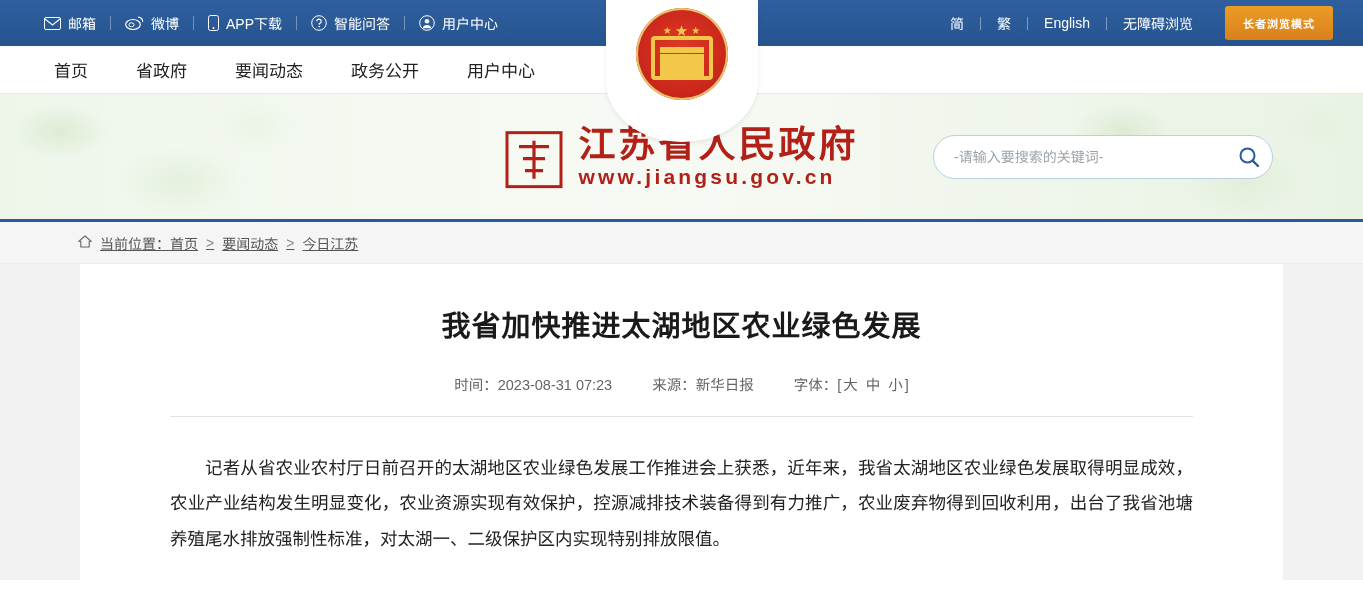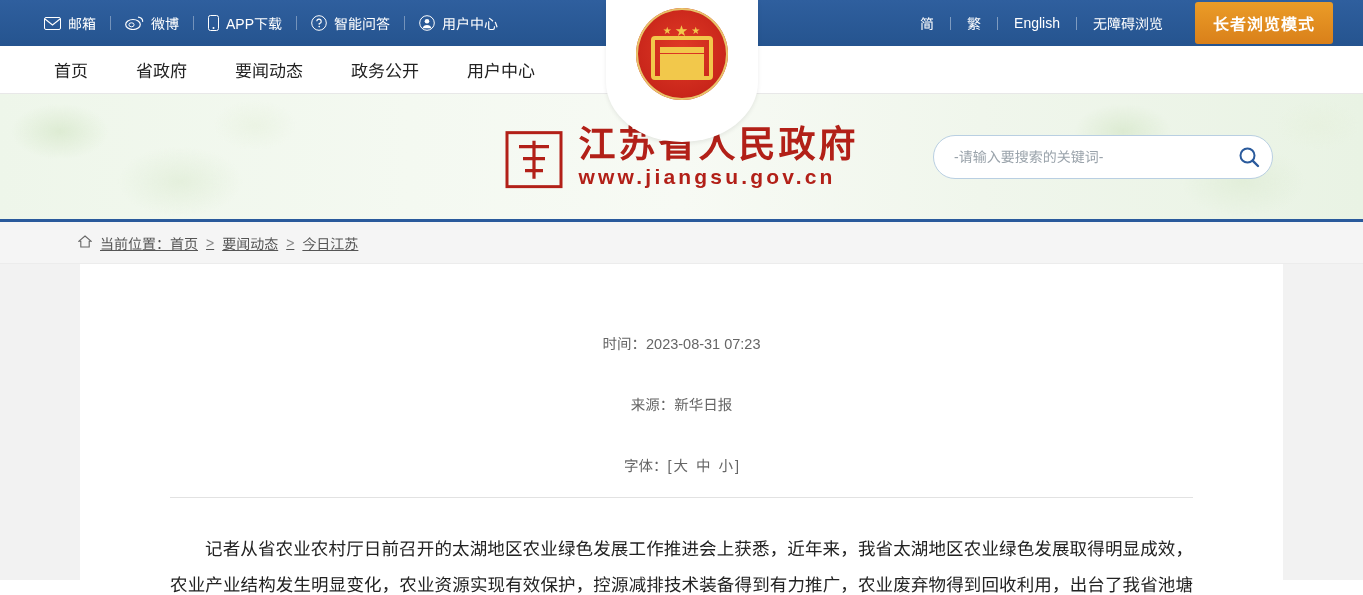--- a/index.html
+++ b/index.html
@@ -41,21 +41,21 @@
   .tr-item {
     font-size: 14px; color: #ffffff;
     padding: 0 16px; white-space: nowrap; cursor: pointer;
   }
   .tr-sep { width: 1px; height: 13px; background: rgba(255,255,255,.4); }
   .elder-btn {
     margin-left: 16px;
     background: #e08a1e;
     background: linear-gradient(#eb9c27, #d9801a);
     color: #ffffff;
-    font-size: 16px; font-weight: bold;
+    font-size: 11px; font-weight: bold;
     padding: 9px 18px;
     border-radius: 3px;
     cursor: pointer;
     letter-spacing: 1px;
   }
 
   
   .nav {
     height: 48px;
     background: #ffffff;
@@ -217,21 +217,21 @@
   }
   .art-title {
     font-size: 29px; font-weight: bold; color: #1a1a1a;
     text-align: center; line-height: 1.4;
     letter-spacing: 1px;
   }
   .art-meta {
     margin-top: 26px;
     display: flex; align-items: center; justify-content: center;
     gap: 40px;
-    font-size: 14.5px; color: #666666; flex-direction: column;
+    font-size: 14.5px; color: #666666;
   }
   .art-meta .fs-group .fs {
     cursor: pointer; padding: 0 2px;
   }
   .divider {
     margin: 22px 0 0 0;
     border-top: 1px solid #e2e2e2;
   }
   .art-body {
     margin-top: 34px;
@@ -376,20 +376,21 @@
   <span>当前位置：</span>
   <a>首页</a>
   <span class="sp">&gt;</span>
   <a>要闻动态</a>
   <span class="sp">&gt;</span>
   <a>今日江苏</a>
 </div>
 
 <div class="page-body">
   <div class="article">
+    <div class="art-title">我省加快推进太湖地区农业绿色发展</div>
 
     <div class="art-meta">
       <div>
         <span>时间：</span><span>2023-08-31 07:23</span>
       </div>
       <div>
         <span>来源：</span><span>新华日报</span>
       </div>
       <div class="fs-group">
         <span>字体：</span><span>[</span><span class="fs">大</span> <span class="fs">中</span> <span class="fs">小</span><span>]</span>

